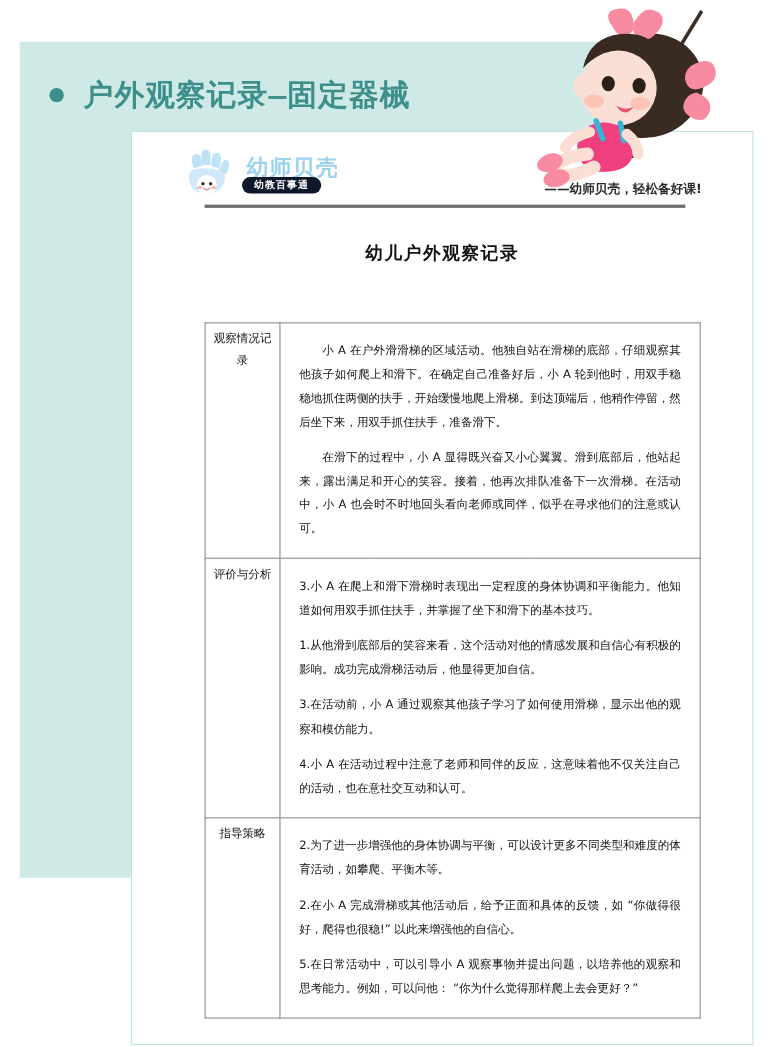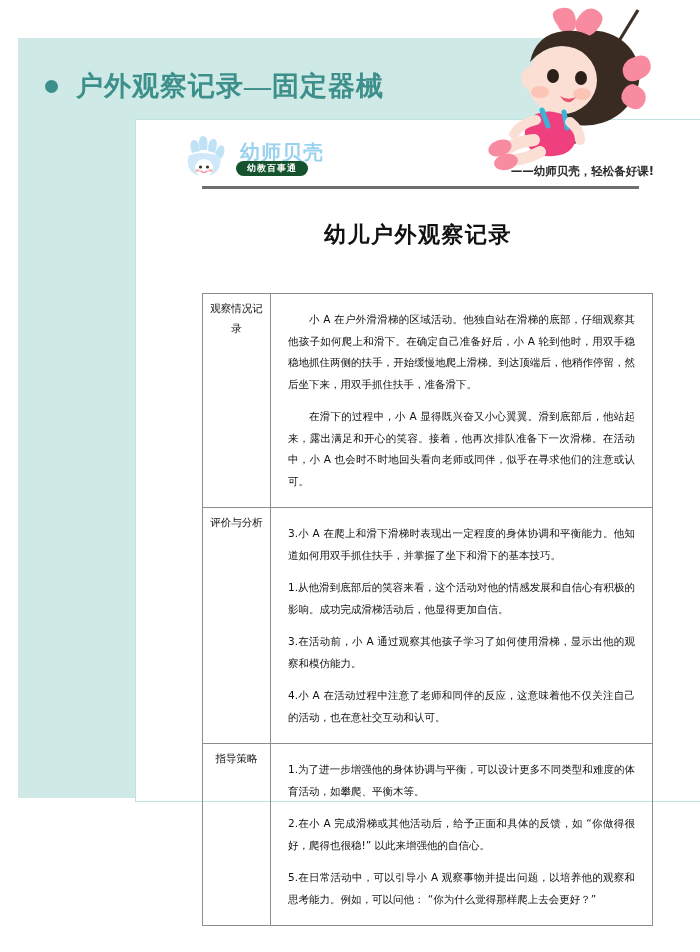--- a/index.html
+++ b/index.html
@@ -39,41 +39,41 @@
     border-radius: 50%;
     background: #3c8f8a;
     flex: 0 0 auto;
   }
   #header-title {
     font-size: 27px;
     font-weight: 700;
     color: #3c8f8a;
     letter-spacing: 1px;
     white-space: nowrap;
-    font-family: Liberation Serif, serif;
+    font-family: Liberation Mono, monospace;
   }
 
   
   #girl-illustration {
     position: absolute;
     left: 478px;
     top: 6px;
     width: 222px;
     height: 185px;
     z-index: 8;
     pointer-events: none;
   }
 
   
   #doc-panel {
     position: absolute;
-    left: 135px;
+    left: 119px;
     top: 119px;
     width: 566px;
-    height: 683px;
+    height: 831px;
     background: #ffffff;
     border: 1px solid #bfe3e0;
     box-sizing: border-box;
     z-index: 5;
   }
 
   
   #brand-logo {
     position: absolute;
     left: 48px;
@@ -88,21 +88,21 @@
     font-size: 20px;
     font-weight: 700;
     color: #9bd2ef;
     letter-spacing: 1px;
     white-space: nowrap;
   }
   #logo-badge {
     position: absolute;
     left: 52px;
     top: 26px;
-    background: #14532d;
+    background: #0f172a;
     border-radius: 8px;
     padding: 1px 11px;
     font-size: 9px;
     font-weight: 700;
     color: #ffffff;
     letter-spacing: 1px;
     white-space: nowrap;
   }
 
   #tagline {
@@ -124,21 +124,21 @@
     height: 3px;
     background: #6e6e6e;
   }
 
   #doc-title {
     position: absolute;
     left: 0;
     right: 0;
     top: 100px;
     text-align: center;
-    font-size: 22px;
+    font-size: 16px;
     font-weight: 700;
     color: #111111;
     letter-spacing: 1.5px;
   }
 
   
   #record-table {
     position: absolute;
     left: 66px;
     top: 173px;
@@ -282,21 +282,21 @@
           <td class="body" colspan="5">
             <p class="para">3.小 A 在爬上和滑下滑梯时表现出一定程度的身体协调和平衡能力。他知道如何用双手抓住扶手，并掌握了坐下和滑下的基本技巧。</p>
             <p class="para">1.从他滑到底部后的笑容来看，这个活动对他的情感发展和自信心有积极的影响。成功完成滑梯活动后，他显得更加自信。</p>
             <p class="para">3.在活动前，小 A 通过观察其他孩子学习了如何使用滑梯，显示出他的观察和模仿能力。</p>
             <p class="para">4.小 A 在活动过程中注意了老师和同伴的反应，这意味着他不仅关注自己的活动，也在意社交互动和认可。</p>
           </td>
         </tr>
         <tr>
           <td class="sect-lbl">指导策略</td>
           <td class="body" colspan="5">
-            <p class="para">1.为了进一步增强他的身体协调与平衡，可以设计更多不同类型和难度的体育活动，如攀爬、平衡木等。</p>
+            <p class="para">2.为了进一步增强他的身体协调与平衡，可以设计更多不同类型和难度的体育活动，如攀爬、平衡木等。</p>
             <p class="para">2.在小 A 完成滑梯或其他活动后，给予正面和具体的反馈，如 “你做得很好，爬得也很稳!” 以此来增强他的自信心。</p>
             <p class="para">5.在日常活动中，可以引导小 A 观察事物并提出问题，以培养他的观察和思考能力。例如，可以问他： “你为什么觉得那样爬上去会更好？”</p>
           </td>
         </tr>
       </tbody>
   </table>
 
 </div>
 
 </body></html>

